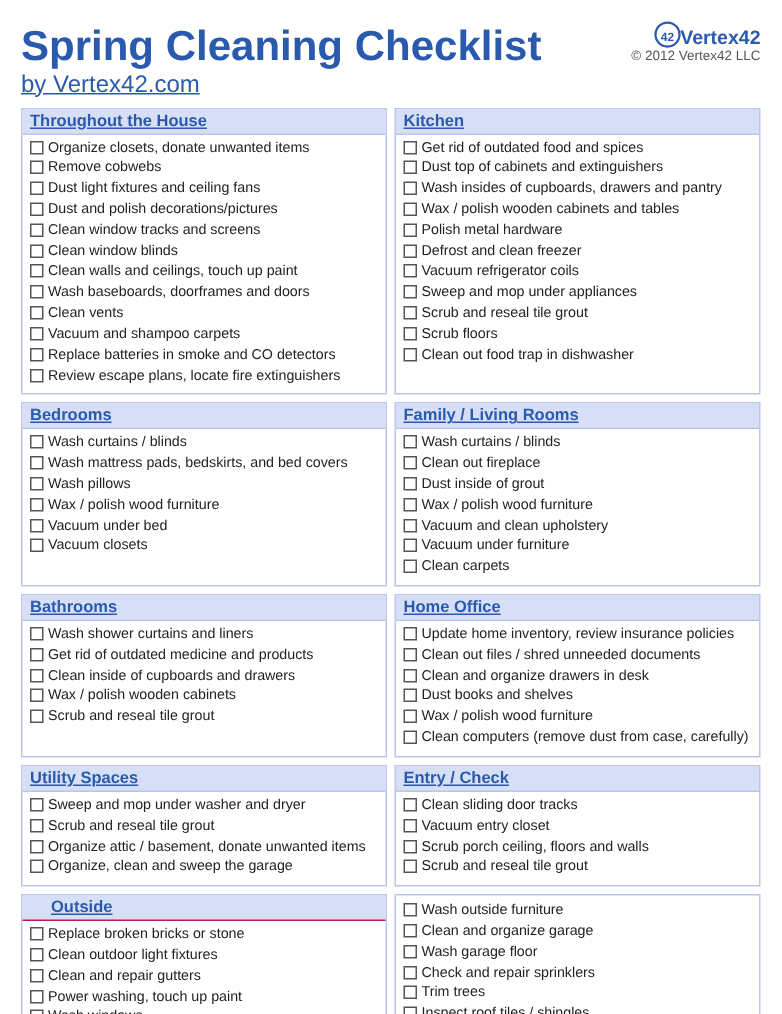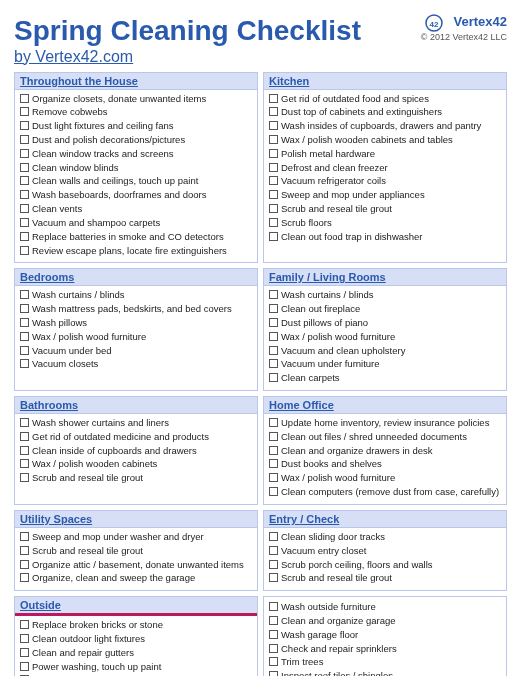--- a/index.html
+++ b/index.html
@@ -43,22 +43,22 @@
       color: #555;
       display: flex;
       flex-direction: column;
       align-items: flex-end;
     }
     .logo {
       font-size: 13px;
       font-weight: bold;
       color: #2a5aad;
       display: flex;
-      align-items: flex-start;
-      gap: 11px;
+      align-items: flex-end;
+      gap: 0;
     }
     .logo-icon {
       width: 18px;
       height: 18px;
     }
     .grid {
       display: grid;
       grid-template-columns: 1fr 1fr;
       gap: 5px;
       flex: 1;
@@ -110,22 +110,22 @@
       border: 1px solid #bbc7e8;
       padding: 4px 5px;
     }
     .outside-title {
       font-size: 11px;
       font-weight: bold;
       color: #2a5aad;
       text-decoration: underline;
       background: #d6dff5;
       margin: -4px -5px 3px -5px;
-      padding: 2px 5px;
-      border-bottom: 3px solid #be185d;
+      padding: 2px 19px;
+      border-bottom: 1px solid #be185d;
     }
   </style>
 </head>
 <body>
 
 <div class="page">
   <div class="header">
     <div class="header-left">
       <div class="title">Spring Cleaning Checklist</div>
       <div class="subtitle">by Vertex42.com</div>
@@ -273,21 +273,21 @@
         <div class="item">
           <div class="checkbox"></div>
           <span class="item-text">Wash curtains / blinds</span>
         </div>
         <div class="item">
           <div class="checkbox"></div>
           <span class="item-text">Clean out fireplace</span>
         </div>
         <div class="item">
           <div class="checkbox"></div>
-          <span class="item-text">Dust pillows of piano</span>
+          <span class="item-text">Dust inside of grout</span>
         </div>
         <div class="item">
           <div class="checkbox"></div>
           <span class="item-text">Wax / polish wood furniture</span>
         </div>
         <div class="item">
           <div class="checkbox"></div>
           <span class="item-text">Vacuum and clean upholstery</span>
         </div>
         <div class="item">

